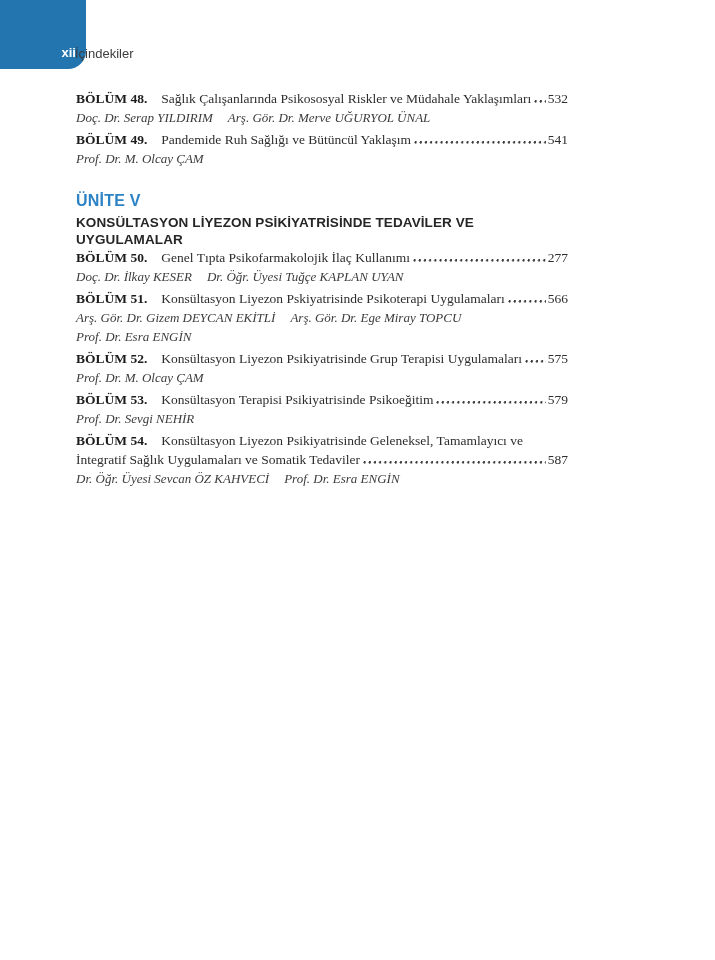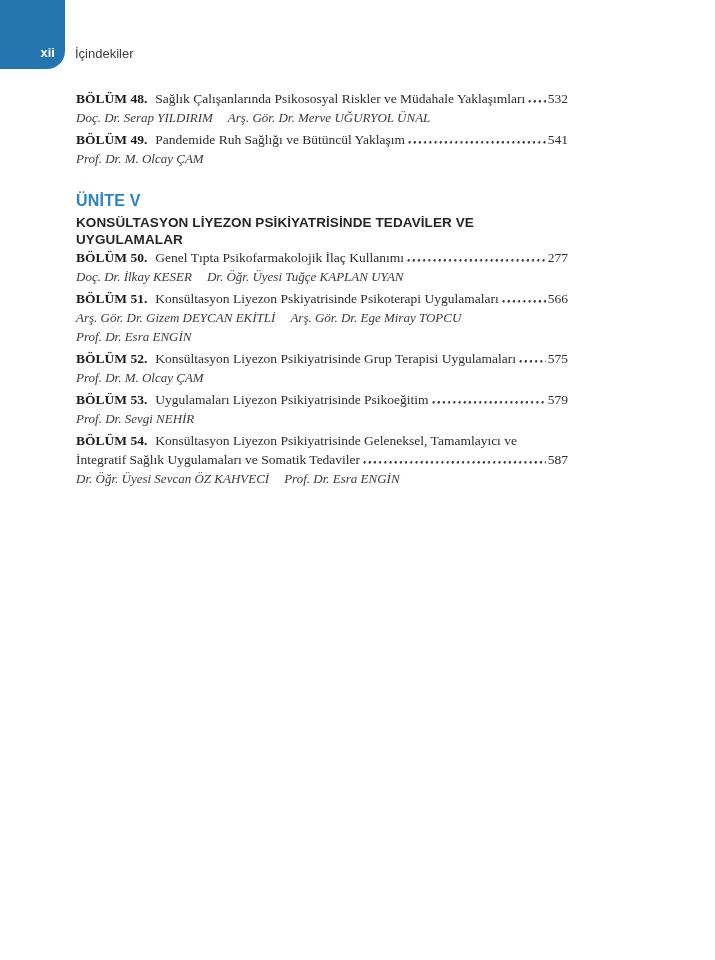--- a/index.html
+++ b/index.html
@@ -7,21 +7,21 @@
     width: 715px; height: 960px;
     background: #ffffff;
     font-family: "Liberation Serif", serif;
     position: relative;
     overflow: hidden;
   }
 
   
   .header-tab {
     position: absolute; top: 0; left: 0;
-    width: 65px; height: 69px;
+    width: 86px; height: 69px;
     background: #2375b0;
     border-bottom-right-radius: 18px;
   }
   .header-tab .pagenum {
     position: absolute; right: 10px; bottom: 9px;
     color: #ffffff;
     font-family: "Liberation Sans", sans-serif;
     font-weight: bold;
     font-size: 13px;
   }
@@ -43,21 +43,21 @@
   .entry-line {
     display: flex;
     align-items: baseline;
     font-size: 13.5px;
     line-height: 19px;
     color: #2d2d2d;
   }
   .entry-line .label {
     font-weight: bold;
     color: #1c1c1c;
-    margin-right: 8px;
+    margin-right: 14px;
     white-space: nowrap;
   }
   .entry-line .title { white-space: nowrap; }
   .dots {
     flex: 1 1 auto;
     min-width: 10px;
     height: 4px;
     margin: 0 2px 0 3px;
     background-image: radial-gradient(circle at 1.6px 2.4px, #3b3b3b 1.05px, rgba(0,0,0,0) 1.35px);
     background-size: 5.2px 4px;
@@ -177,21 +177,21 @@
     </div>
 
     <div class="authors">
           <span>Prof. Dr. M. Olcay ÇAM</span>
         </div>
   </div>
 
   <div class="entry">
     <div class="entry-line line1">
       <span class="label">BÖLÜM 53.</span>
-          <span class="title">Uygulamaları Liyezon Psikiyatrisinde Psikoeğitim</span>
+          <span class="title">Konsültasyon Terapisi Psikiyatrisinde Psikoeğitim</span>
       <span class="dots"></span>
       <span class="page">579</span>
     </div>
 
     <div class="authors">
           <span>Prof. Dr. Sevgi NEHİR</span>
         </div>
   </div>
 
   <div class="entry">

